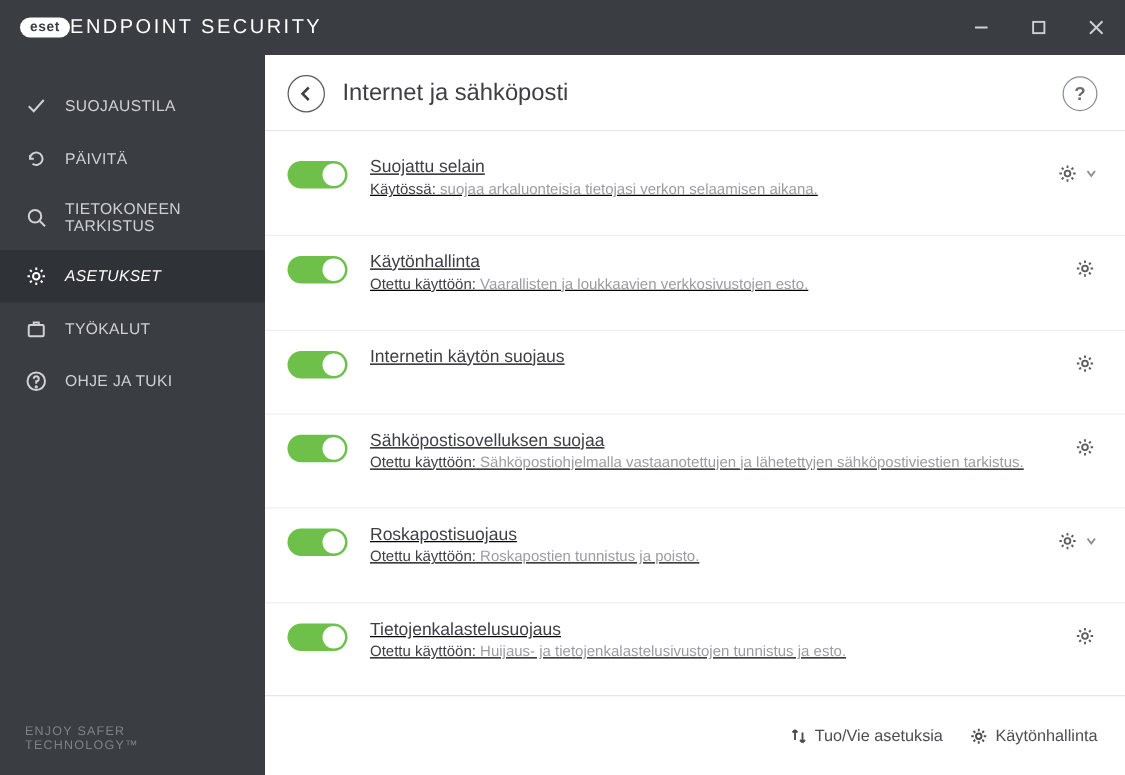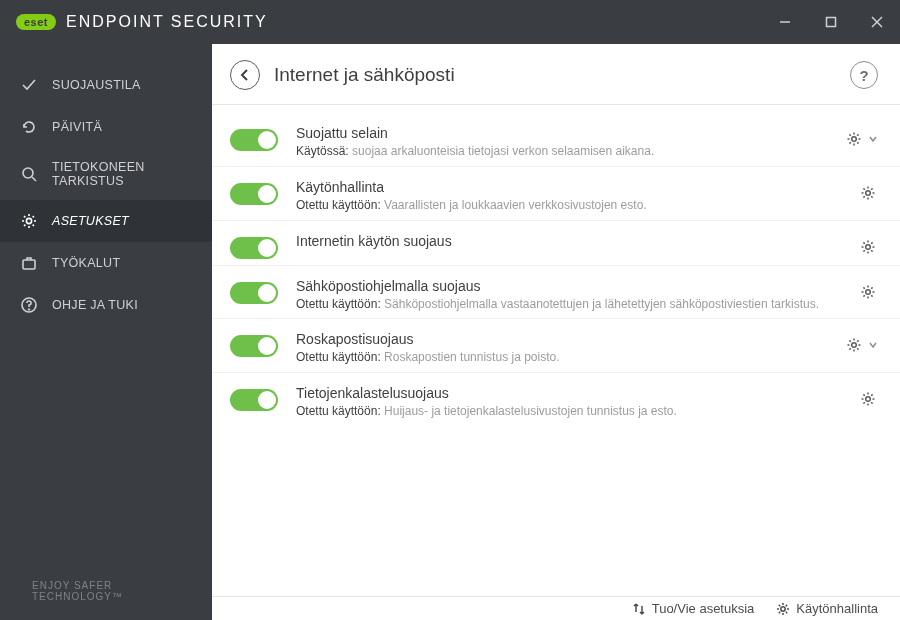--- a/index.html
+++ b/index.html
@@ -1,49 +1,49 @@
 <!DOCTYPE html>
 <html><head>
 <meta charset="utf-8">
 <style>
   * { box-sizing: border-box; margin: 0; padding: 0; }
   html, body { width: 900px; height: 620px; font-family: "Segoe UI", Arial, sans-serif; overflow: hidden; }
   .window { width: 900px; height: 620px; display: flex; flex-direction: column; background: #fff; }
   .titlebar { height: 44px; background: #3a3d42; color: #fff; display: flex; align-items: center; padding: 0 0 0 16px; }
-  .logo-badge { background:#84cc16; color:#3a3d42; font-weight:700; font-size:11px; letter-spacing:0.5px; border-radius:10px; padding:2px 8px; margin-right:10px; }
+  .logo-badge { background:#ffffff; color:#3a3d42; font-weight:700; font-size:11px; letter-spacing:0.5px; border-radius:10px; padding:2px 8px; }
   .app-title { font-size: 16px; letter-spacing: 2px; font-weight: 300; }
   .win-controls { margin-left:auto; display:flex; }
   .win-btn { width:46px; height:44px; display:flex; align-items:center; justify-content:center; color:#cfd1d4; }
   .body { flex:1; display:flex; min-height:0; }
   .sidebar { width:212px; background:#3a3d42; color:#cfd1d4; display:flex; flex-direction:column;align-items:flex-end; }
   .nav { padding-top:20px; flex:1; }
   .nav-item { display:flex; align-items:center; gap:14px; padding:12px 20px; font-size:12.5px; letter-spacing:0.3px; cursor:pointer; }
   .nav-item.active { background:#2f3237; color:#fff;font-style:italic; }
   .nav-icon { width:18px; height:18px; display:flex; align-items:center; justify-content:center; }
   .nav-icon svg { stroke:#cfd1d4; }
   .nav-item.active .nav-icon svg { stroke:#fff; }
-  .tagline { padding:18px 32px; font-size:10px; letter-spacing:1px; color:#7f8288; }
+  .tagline { padding:18px 20px; font-size:10px; letter-spacing:1px; color:#7f8288; }
   .main { flex:1; display:flex; flex-direction:column; min-width:0;justify-content:center; }
   .header { display:flex; align-items:center; padding:16px 22px 14px 18px; border-bottom:1px solid #e6e6e6; }
   .back-btn { width:30px; height:30px; border:1.5px solid #5a5d61; border-radius:50%; display:flex; align-items:center; justify-content:center; margin-right:14px; cursor:pointer; }
   .page-title { font-size:19px; color:#3d3f43; font-weight:400; }
   .help-btn { margin-left:auto; width:28px; height:28px; border:1.5px solid #8a8d91; border-radius:50%; display:flex; align-items:center; justify-content:center; color:#6a6d71; font-size:15px; font-weight:600; cursor:pointer; }
   .content { flex:1; overflow-y:auto; padding: 8px 0; }
-  .row { display:flex; align-items:flex-start; padding:12px 22px 6px 18px; border-bottom:1px solid #f0f0f0; }
+  .row { display:flex; align-items:flex-start; padding:12px 22px 28px 18px; border-bottom:1px solid #f0f0f0;text-decoration:underline; }
   .row:last-child { border-bottom:none; }
   .toggle { flex:0 0 48px; height:22px; border-radius:11px; background:#6ec04a; position:relative; margin-right:18px; margin-top:4px; cursor:pointer; }
   .toggle .knob { position:absolute; right:2px; top:2px; width:18px; height:18px; background:#fff; border-radius:50%; }
   .row-text { flex:1; min-width:0; }
   .row-title { font-size:14px; color:#3d3f43; margin-bottom:2px; }
   .row-sub { font-size:12px; color:#9a9d9f; line-height:1.4; }
   .row-sub .state { color:#3d3f43; }
   .row-actions { display:flex; align-items:center; gap:4px; margin-left:12px; margin-top:4px; }
   .gear-btn { width:20px; height:20px; display:flex; align-items:center; justify-content:center; cursor:pointer; color:#5a5d61; }
   .chev { color:#8a8d91; }
-  .footer { border-top:1px solid #e6e6e6; padding:4px 22px; display:flex; justify-content:flex-end; gap:22px; font-size:13px; color:#4a4d51; }
+  .footer { border-top:1px solid #e6e6e6; padding:24px 22px; display:flex; justify-content:flex-end; gap:22px; font-size:13px; color:#4a4d51; }
   .footer-item { display:flex; align-items:center; gap:6px; cursor:pointer; }
   svg { display:block; }
 </style>
 </head>
 <body>
 
 <div class="window">
 
   <div class="titlebar">
     <span class="logo-badge">eset</span>
@@ -197,21 +197,21 @@
                   <path d="M8 1.5 L8 3.5 M8 12.5 L8 14.5 M1.5 8 L3.5 8 M12.5 8 L14.5 8 M3.4 3.4 L4.8 4.8 M11.2 11.2 L12.6 12.6 M12.6 3.4 L11.2 4.8 M4.8 11.2 L3.4 12.6" stroke="#5a5d61" stroke-width="1.5"></path>
                 </svg>
               </span>
             </div>
           </div>
           <div class="row">
             <div class="toggle">
               <div class="knob"></div>
             </div>
             <div class="row-text">
-              <div class="row-title">Sähköpostiohjelmalla suojaus</div>
+              <div class="row-title">Sähköpostisovelluksen suojaa</div>
               <div class="row-sub"><span class="state">Otettu käyttöön:</span> Sähköpostiohjelmalla vastaanotettujen ja lähetettyjen sähköpostiviestien tarkistus.</div>
             </div>
             <div class="row-actions">
               <span class="gear-btn">
                 <svg width="16" height="16">
                   <circle cx="8" cy="8" r="2.3" fill="none" stroke="#5a5d61" stroke-width="1.5"></circle>
                   <path d="M8 1.5 L8 3.5 M8 12.5 L8 14.5 M1.5 8 L3.5 8 M12.5 8 L14.5 8 M3.4 3.4 L4.8 4.8 M11.2 11.2 L12.6 12.6 M12.6 3.4 L11.2 4.8 M4.8 11.2 L3.4 12.6" stroke="#5a5d61" stroke-width="1.5"></path>
                 </svg>
               </span>
             </div>

